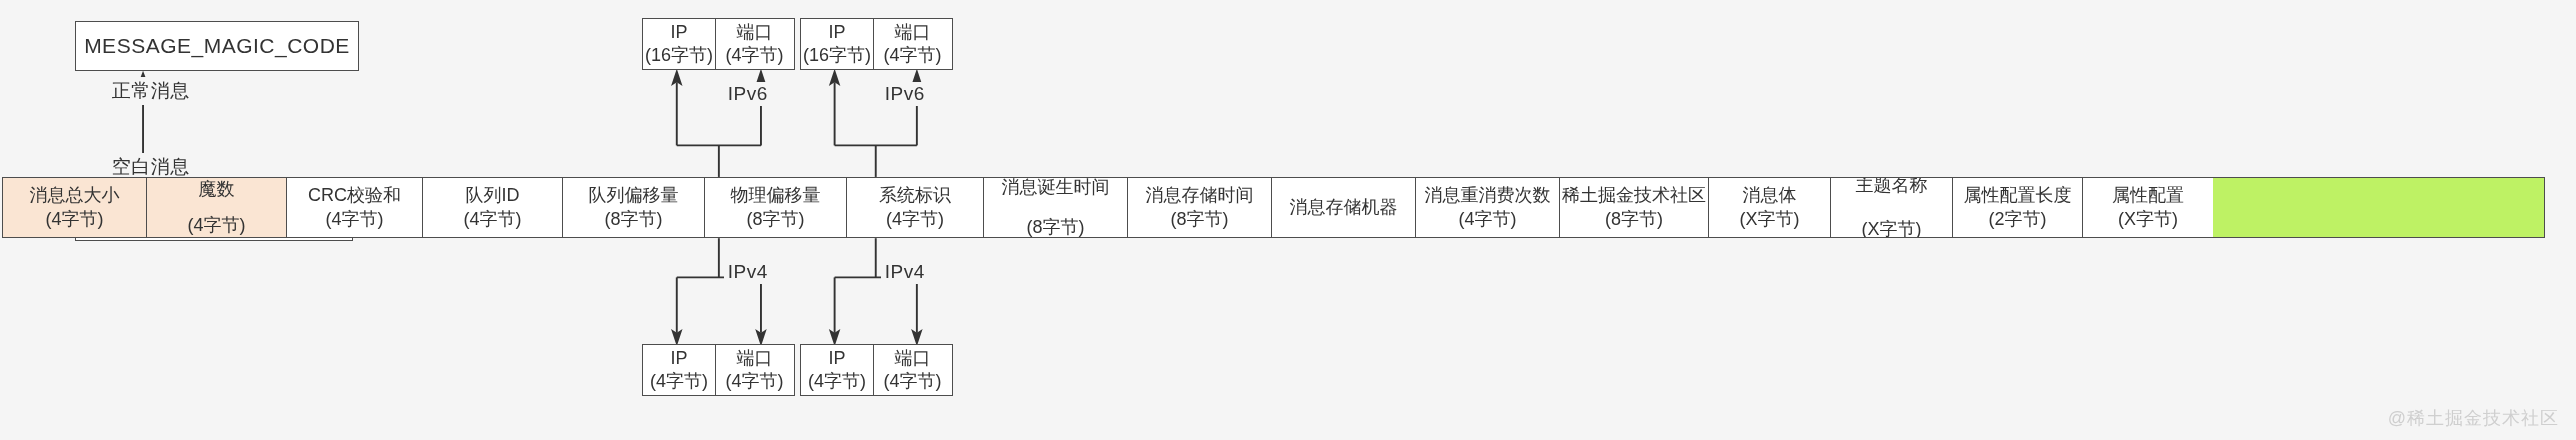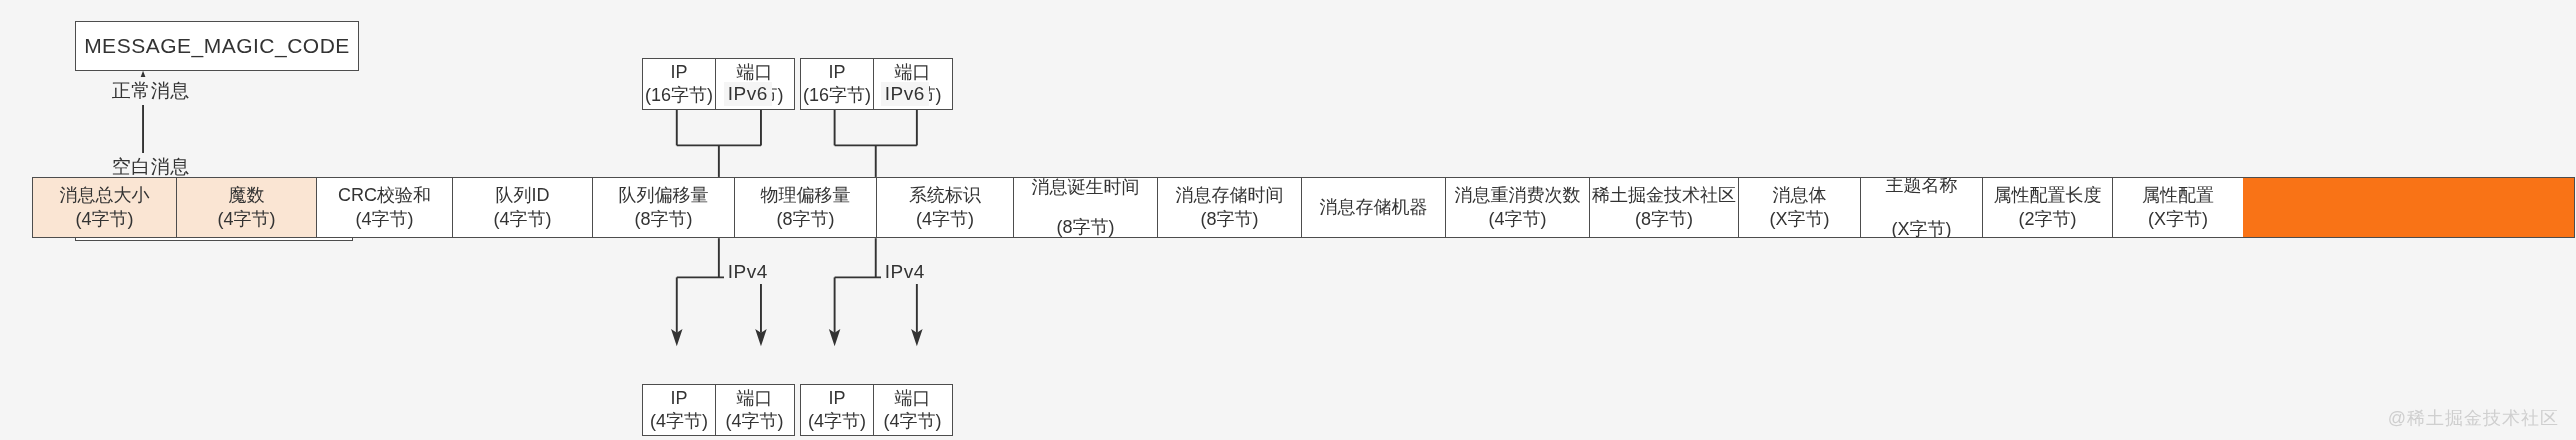--- a/index.html
+++ b/index.html
@@ -25,26 +25,26 @@
     text-align:center;
     font-size:20px;
     line-height:1.32;
     color:#333;
     letter-spacing:0.5px;
   }
 
   
   #packet-bar{
     position:absolute;
-    left:32px; top:177px;
+    left:2px; top:177px;
     width:2543px; height:61px;
     box-sizing:border-box;
     border:1.9px solid #4d4d4d;
     display:flex;
-    background:#f97316;
+    background:#bef264;
   }
   .cell{
     box-sizing:border-box;
     border-right:1.9px solid #4d4d4d;
     background:#ffffff;
     display:flex;
     flex-direction:column;
     align-items:center;
     justify-content:center;
     text-align:center;
@@ -65,21 +65,20 @@
   #blank-magic-code-box{left:75px;top:191px;width:278px;height:50px;font-size:21px;}
 
   
   .ip-pair{
     position:absolute;
     box-sizing:border-box;
     border:1.9px solid #4d4d4d;
     background:#ffffff;
     display:flex;
     height:52px;
-    margin-top:40px;
   }
   .ip-pair > div{
     box-sizing:border-box;
     display:flex;flex-direction:column;
     align-items:center;justify-content:center;
     text-align:center;
     font-size:18px;line-height:1.28;color:#333;
   }
   .ip-pair > div:first-child{border-right:1.9px solid #4d4d4d;}
 
@@ -179,21 +178,21 @@
     <span>BLANK_MAGIC_CODE</span>
   </div>
 
   <div class="edge-label" style="left:108px;top:153px;">空白消息</div>
 
   <div id="packet-bar">
       <div class="cell shaded" style="width: 144px;">
         <span class="t1">消息总大小</span>
         <span class="t2">(4字节)</span>
       </div>
-      <div class="cell shaded" style="width: 140px;">
+      <div class="cell shaded" style="width: 140px; justify-content: space-between;">
         <span class="t1">魔数</span>
         <span class="t2">(4字节)</span>
       </div>
       <div class="cell" style="width: 136px;">
         <span class="t1">CRC校验和</span>
         <span class="t2">(4字节)</span>
       </div>
       <div class="cell" style="width: 140px;">
         <span class="t1">队列ID</span>
         <span class="t2">(4字节)</span>

